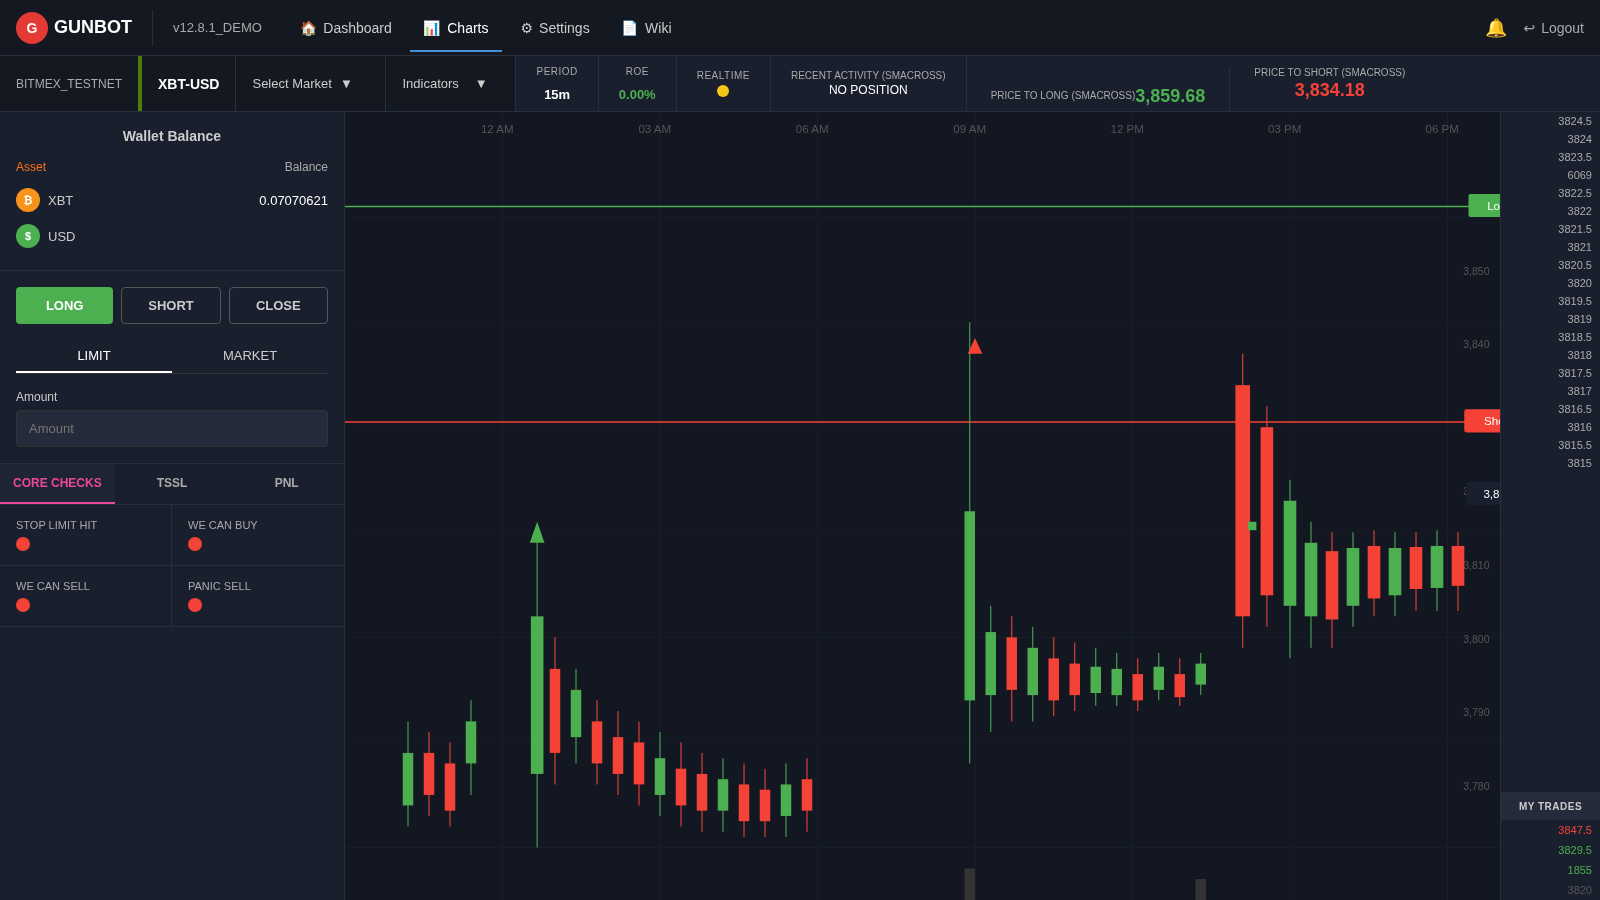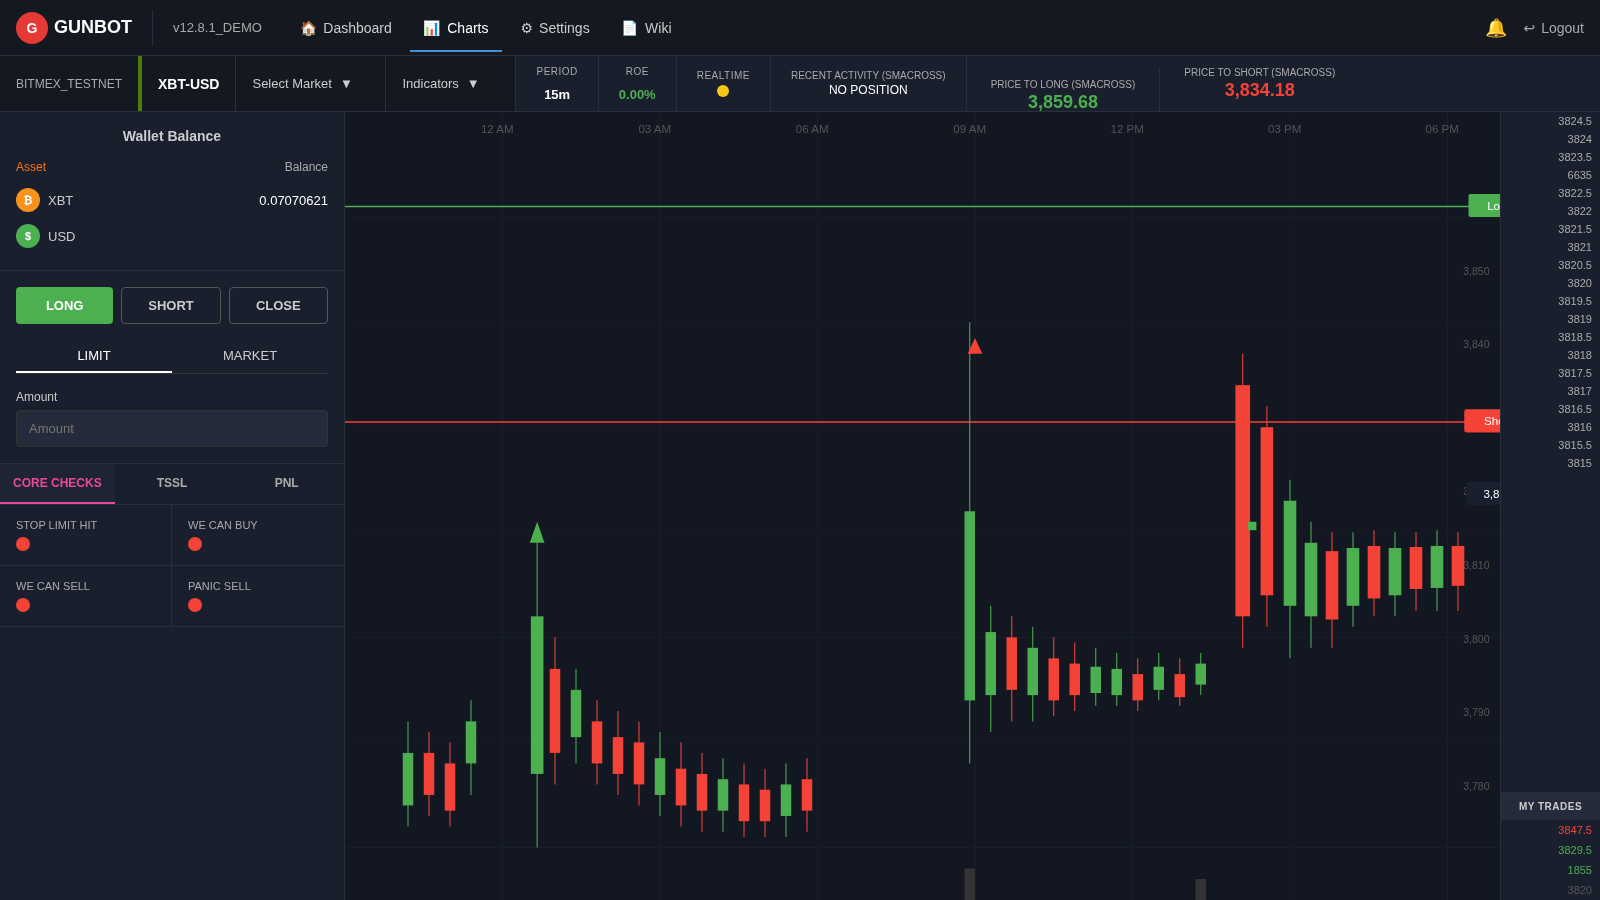--- a/index.html
+++ b/index.html
@@ -99,21 +99,21 @@
       height: 100%;
       display: flex; align-items: center; gap: 8px;
       padding: 0 16px;
       color: #ccc; font-size: 13px;
       border-right: 1px solid #2a2f3e;
       cursor: pointer; min-width: 150px;
     }
     .indicators-btn {
       background: #141820;
       height: 100%;
-      display: flex; align-items: center; gap: 8px;
+      display: flex; align-items: center; gap: 16px;
       padding: 0 16px;
       color: #ccc; font-size: 13px;
       border-right: 1px solid #2a2f3e;
       cursor: pointer; min-width: 130px;
     }
     .stat-block {
       display: flex; flex-direction: column; align-items: center; justify-content: center;
       padding: 0 20px; height: 100%;
       border-right: 1px solid #2a2f3e;
     }
@@ -126,21 +126,21 @@
       margin-top: 4px;
     }
     .activity-block {
       display: flex; flex-direction: column; align-items: center; justify-content: center;
       padding: 0 20px; height: 100%;
       border-right: 1px solid #2a2f3e;
     }
     .activity-title { color: #aaa; font-size: 10px; text-transform: uppercase; }
     .activity-value { color: #fff; font-size: 12px; margin-top: 2px; }
     .price-block-long {
-      display: flex; flex-direction: column; align-items: center; justify-content: center;
+      display: flex; align-items: center; justify-content: center;
       padding: 0 24px; height: 100%;
       border-right: 1px solid #2a2f3e;
       margin-top: 24px;
     }
     .price-block-short {
       display: flex; flex-direction: column; align-items: center; justify-content: center;
       padding: 0 24px; height: 100%;
     }
     .price-title { color: #aaa; font-size: 10px; text-transform: uppercase; }
     .price-val-long { color: #4caf50; font-size: 18px; font-weight: bold; margin-top: 2px; }
@@ -617,21 +617,21 @@
       <rect x="590" y="720" width="10" height="30" fill="#333"></rect>
       <rect x="810" y="730" width="10" height="20" fill="#333"></rect>
     </svg>
   </div>
 
   <div class="right-panel">
     <div class="price-ladder">
       <div class="ladder-item">3824.5</div>
       <div class="ladder-item">3824</div>
       <div class="ladder-item">3823.5</div>
-      <div class="ladder-item">6635</div>
+      <div class="ladder-item">6069</div>
       <div class="ladder-item">3822.5</div>
       <div class="ladder-item">3822</div>
       <div class="ladder-item">3821.5</div>
       <div class="ladder-item">3821</div>
       <div class="ladder-item">3820.5</div>
       <div class="ladder-item">3820</div>
       <div class="ladder-item">3819.5</div>
       <div class="ladder-item">3819</div>
       <div class="ladder-item">3818.5</div>
       <div class="ladder-item">3818</div>

